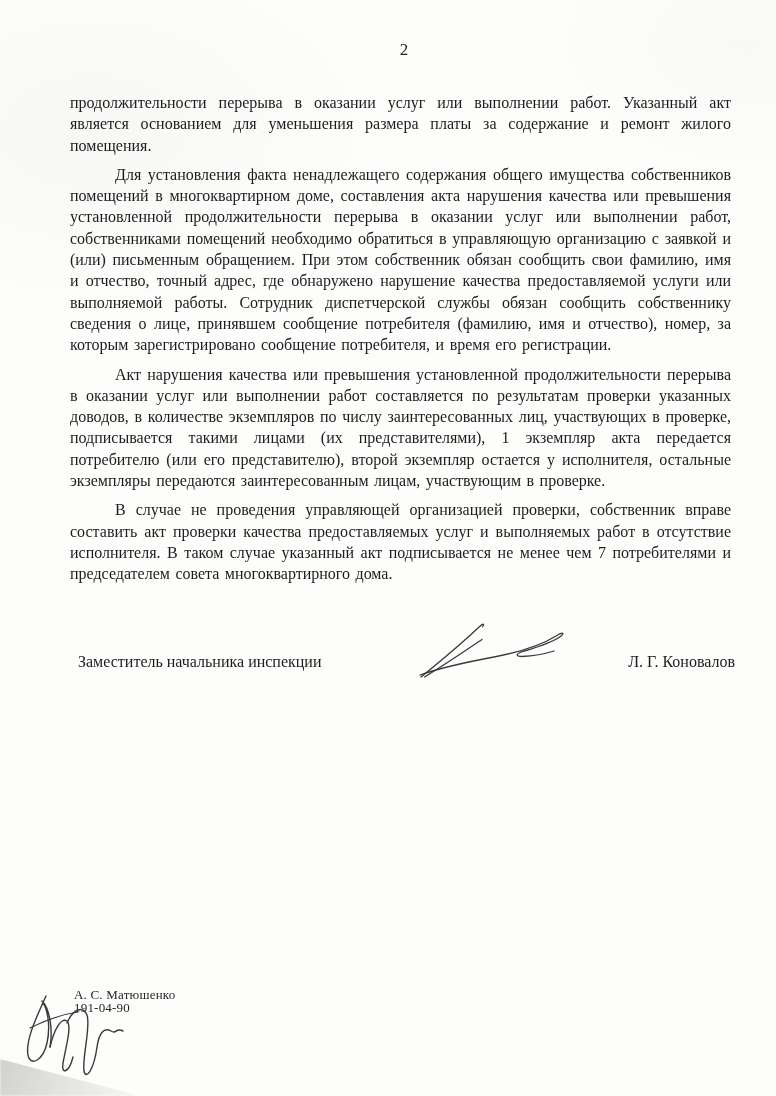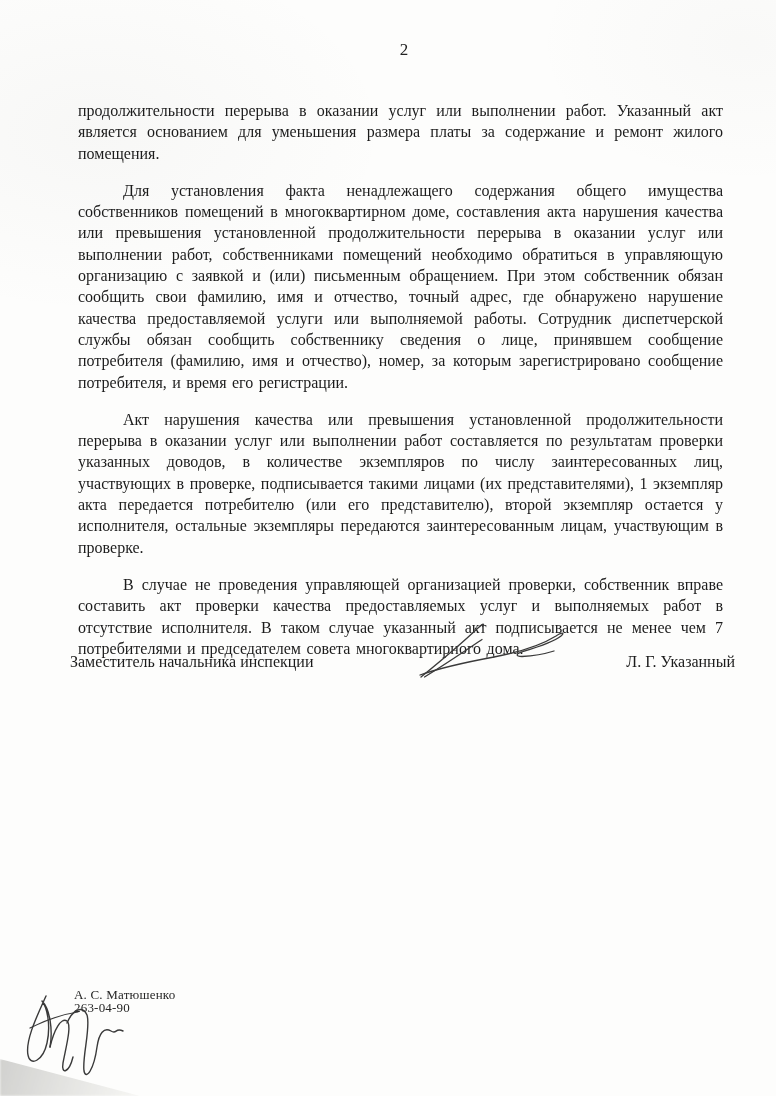--- a/index.html
+++ b/index.html
@@ -22,24 +22,24 @@
   }
   .page-number{
     position:absolute;top:40px;left:0;width:808px;
     text-align:center;font-size:17px;color:#222;
   }
   .doc-body{
     position:absolute;top:84px;left:62px;width:677px;
     font-size:16px;line-height:21.3px;
     text-align:justify;
   }
-  .doc-body p{margin:16px;text-indent:45px;word-spacing:1.5px;}
+  .doc-body p{margin:8px;text-indent:45px;word-spacing:1.5px;}
   .doc-body p.continuation{text-indent:0;}
   .signature-row{position:absolute;top:653px;left:62px;width:677px;height:24px;}
-  .sig-title{position:absolute;left:8px;top:0;font-size:16px;white-space:nowrap;}
+  .sig-title{position:absolute;left:16px;top:0;font-size:16px;white-space:nowrap;}
   .sig-name{position:absolute;right:4px;top:0;font-size:16px;white-space:nowrap;}
   .sig-konovalov{position:absolute;left:412px;top:617px;width:160px;height:66px;}
   .footer-block{
     position:absolute;left:74px;top:989px;
     font-size:13px;line-height:12.5px;letter-spacing:.2px;color:#262626;
   }
   .sig-executor{position:absolute;left:16px;top:984px;width:112px;height:102px;}
   .corner-shadow{
     position:absolute;left:0;bottom:0;width:140px;height:37px;
     background:linear-gradient(107deg,#c6c6c3 0%,#dcdcd9 45%,#f3f3f0 95%);
@@ -57,32 +57,32 @@
 
   <div class="doc-body">
     <p class="continuation">продолжительности перерыва в оказании услуг или выполнении работ. Указанный акт является основанием для уменьшения размера платы за содержание и ремонт жилого помещения.</p>
     <p>Для установления факта ненадлежащего содержания общего имущества собственников помещений в многоквартирном доме, составления акта нарушения качества или превышения установленной продолжительности перерыва в оказании услуг или выполнении работ, собственниками помещений необходимо обратиться в управляющую организацию с заявкой и (или) письменным обращением. При этом собственник обязан сообщить свои фамилию, имя и отчество, точный адрес, где обнаружено нарушение качества предоставляемой услуги или выполняемой работы. Сотрудник диспетчерской службы обязан сообщить собственнику сведения о лице, принявшем сообщение потребителя (фамилию, имя и отчество), номер, за которым зарегистрировано сообщение потребителя, и время его регистрации.</p>
     <p>Акт нарушения качества или превышения установленной продолжительности перерыва в оказании услуг или выполнении работ составляется по результатам проверки указанных доводов, в количестве экземпляров по числу заинтересованных лиц, участвующих в проверке, подписывается такими лицами (их представителями), 1 экземпляр акта передается потребителю (или его представителю), второй экземпляр остается у исполнителя, остальные экземпляры передаются заинтересованным лицам, участвующим в проверке.</p>
     <p>В случае не проведения управляющей организацией проверки, собственник вправе составить акт проверки качества предоставляемых услуг и выполняемых работ в отсутствие исполнителя. В таком случае указанный акт подписывается не менее чем 7 потребителями и председателем совета многоквартирного дома.</p>
   </div>
 
   <div class="signature-row">
     <span class="sig-title">Заместитель начальника инспекции</span>
-    <span class="sig-name">Л. Г. Указанный</span>
+    <span class="sig-name">Л. Г. Коновалов</span>
   </div>
 
   <svg class="sig-konovalov" viewBox="0 0 160 66" xmlns="http://www.w3.org/2000/svg">
     <path stroke-width="1.3" d="M 8 58 C 28 51, 55 45, 82 40 C 108 35, 128 29, 144 19 C 150 15, 153 15.5, 149 19 C 140 26, 121 31.5, 111 34.5 C 104 36.5, 103 39.5, 110 39.5 C 121 39, 134 36.5, 142 34"></path>
     <path stroke-width="1.3" d="M 9 60 C 25 47, 48 28, 66 11 L 70 7.5 C 71.5 6.5, 72.5 7.5, 70.5 9.5"></path>
     <path stroke-width="1.3" d="M 12.5 60 C 31 49, 53 34, 70 22.5"></path>
   </svg>
 
   <div class="footer-block">
     <div>А. С. Матюшенко</div>
-    <div>263-04-90</div>
+    <div>191-04-90</div>
   </div>
 
   <svg class="sig-executor" viewBox="0 0 112 102" xmlns="http://www.w3.org/2000/svg">
     <path stroke-width="1.4" d="M 30 12 C 22 30, 9 56, 12 71 C 14 83, 27 77, 31 59 C 35 41, 31 23, 26 17 C 34 25, 37 46, 34 63"></path>
     <path stroke-width="1.4" d="M 34 63 C 38 46, 45 33, 51 37 C 56 41, 50 63, 47 79 C 45 91, 53 89, 57 73"></path>
     <path stroke-width="1.4" d="M 51 39 C 57 25, 67 21, 71 31 C 75 43, 66 73, 68 87 C 70 97, 78 85, 81 63 C 83 49, 88 43, 95 47 C 101 51, 99 43, 107 47"></path>
     <path stroke-width="1.2" d="M 14 44 C 30 36, 48 30, 62 28"></path>
   </svg>
 
   <div class="corner-shadow"></div>

